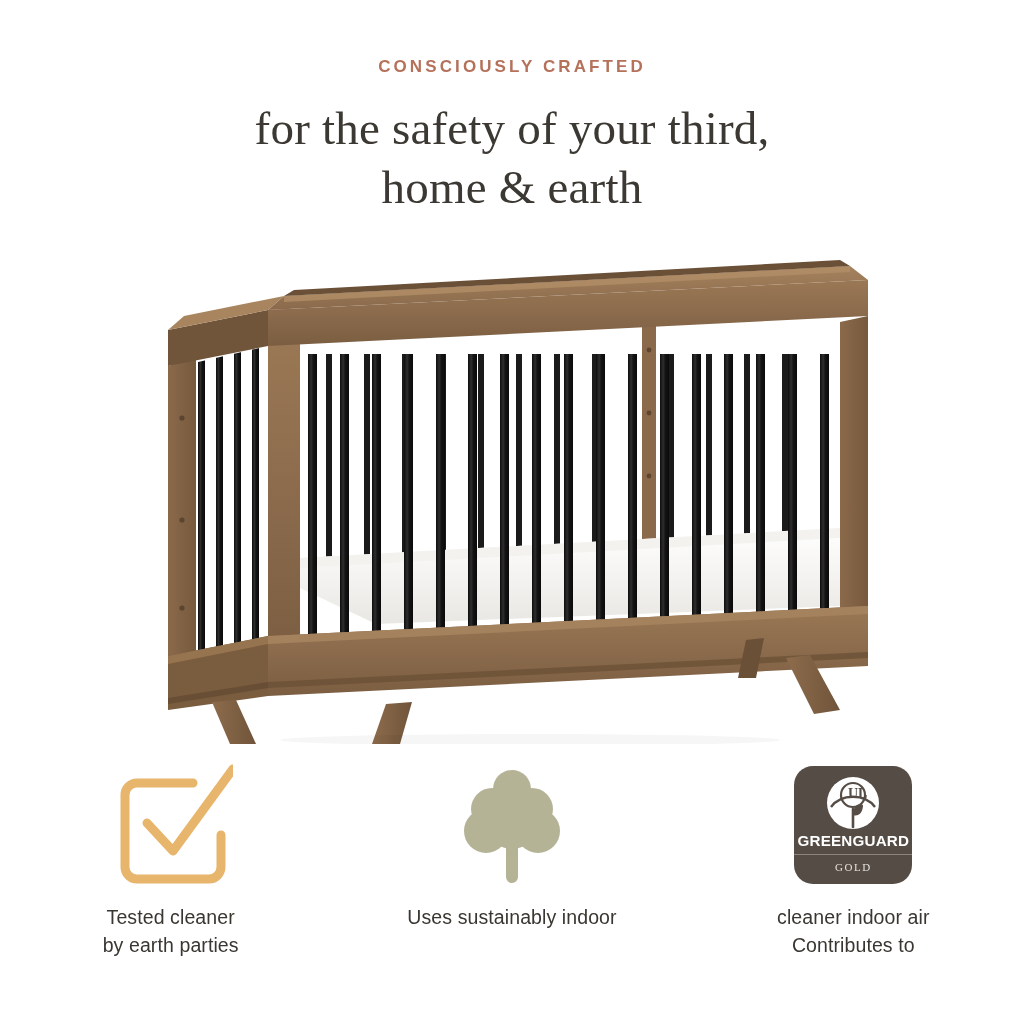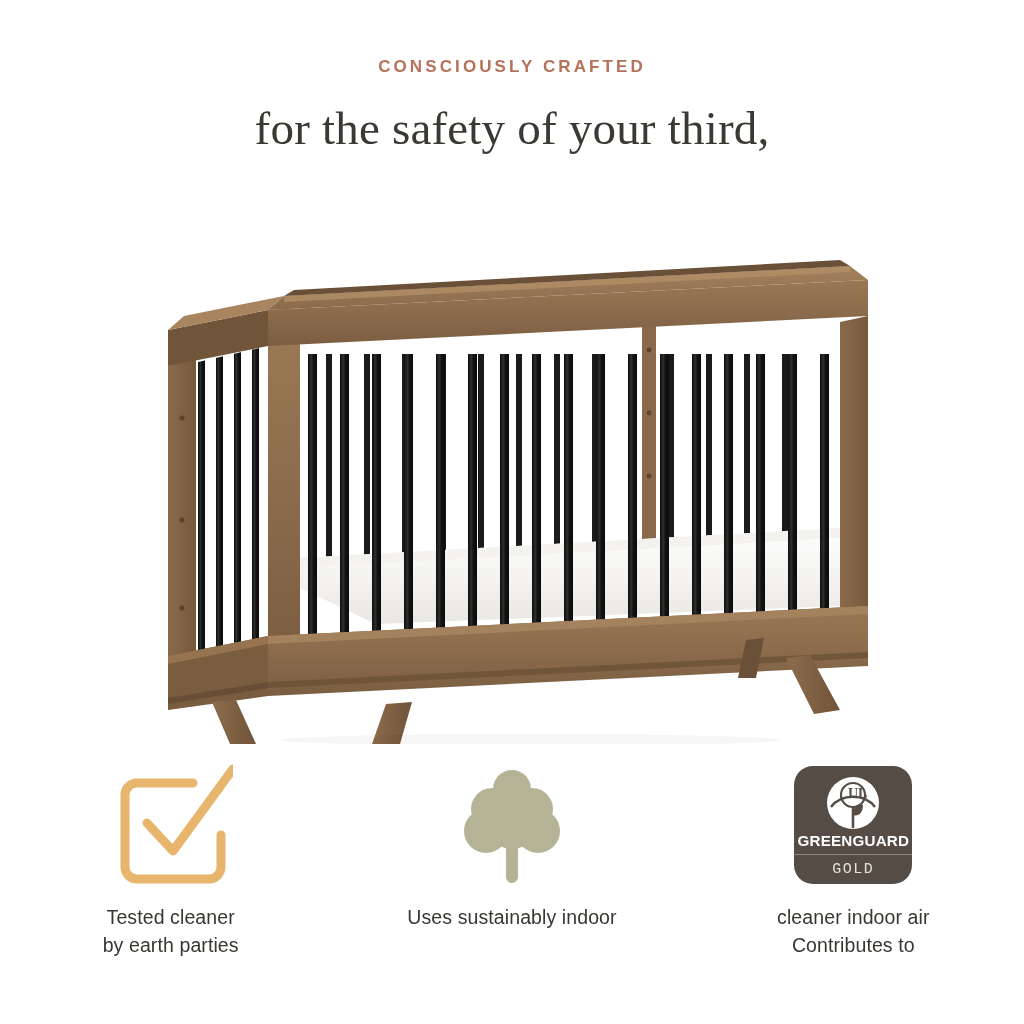--- a/index.html
+++ b/index.html
@@ -115,37 +115,38 @@
     line-height: 1;
   }
   .gg-rule {
     margin-top: 6px;
     width: 118px;
     height: 1px;
     background: #8d857d;
   }
   .gg-gold {
     margin-top: 7px;
-    font-family: Liberation Mono, monospace;
+    font-family: Liberation Serif, serif;
     font-weight: 400;
-    font-size: 15px;
+    font-size: 11px;
     letter-spacing: 1.5px;
     color: #e6e2dd;
     line-height: 1;
   }
 </style>
 </head>
 <body>
 
 <div class="page">
 
   <div class="header">
     <div class="eyebrow">CONSCIOUSLY CRAFTED</div>
     <h1 class="headline">
       <span class="hl-line">for the safety of your third,</span>
+      <span class="hl-line">home &amp; earth</span>
     </h1>
   </div>
 
   <div class="product">
     <svg viewBox="0 0 736 486" xmlns="http://www.w3.org/2000/svg">
       <defs>
         <linearGradient id="woodTop" x1="0" y1="0" x2="0" y2="1">
           <stop offset="0" stop-color="#a5825e"></stop>
           <stop offset="1" stop-color="#8a6a4b"></stop>
         </linearGradient>

